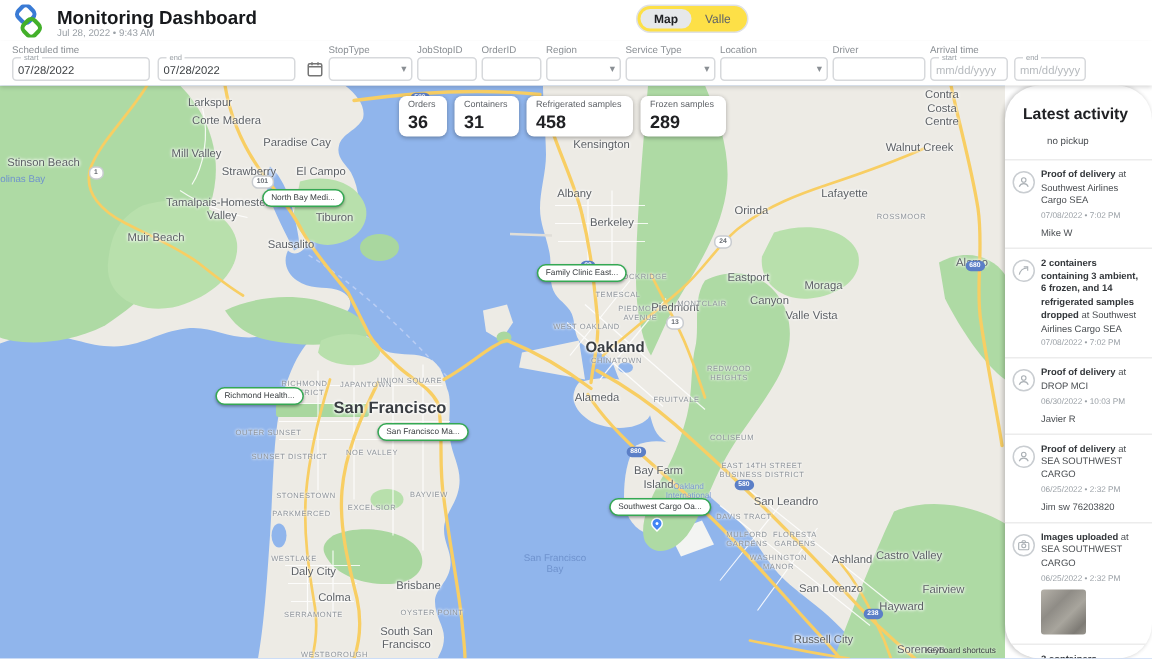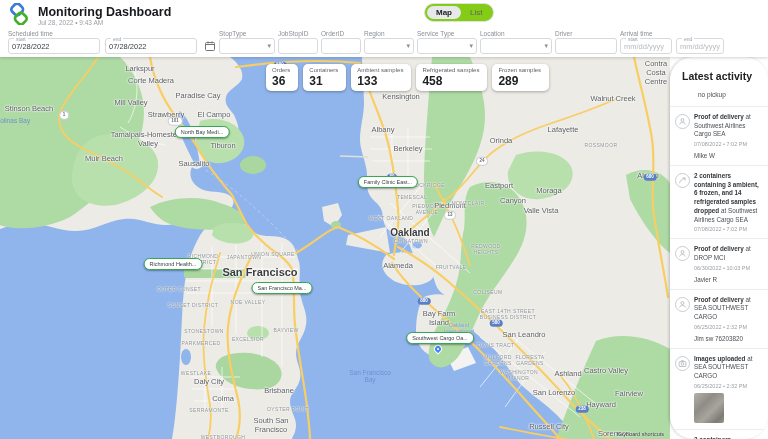--- a/index.html
+++ b/index.html
@@ -4,21 +4,21 @@
 <style>
   * { margin:0; padding:0; box-sizing:border-box; }
   body { font-family:"Liberation Sans", sans-serif; background:#fff; }
   .app { position:relative; width:768px; height:439px; overflow:hidden; background:#fff; }
 
   
   .header { position:absolute; top:0; left:0; right:0; height:27px; background:#fff; z-index:30; }
   .logo { position:absolute; left:8px; top:3px; width:22px; height:22px; }
   .h-title { position:absolute; left:38px; top:5px; font-size:12.5px; font-weight:bold; color:#17191c; }
   .h-sub { position:absolute; left:38px; top:19px; font-size:6.5px; color:#9aa0a6; }
-  .toggle { position:absolute; left:424px; top:3px; height:19px; border:1px solid #dfe1e5; border-radius:11px; display:flex; align-items:center; padding:2px; background:#84cc16; }
+  .toggle { position:absolute; left:424px; top:3px; height:19px; border:1px solid #dfe1e5; border-radius:11px; display:flex; align-items:center; padding:2px; background:#fde047; }
   .tg-item { font-size:8px; color:#5f6368; padding:2px 9px; border-radius:9px; cursor:pointer; }
   .tg-active { background:#e6e8ea; color:#202124; font-weight:bold; }
 
   
   .filters { position:absolute; top:27px; left:0; right:0; height:30px; background:#fff; z-index:29;
              display:flex; gap:3px; padding:2px 0 0 8px; box-shadow:0 1px 3px rgba(0,0,0,.18); }
   .fgroup { position:relative; flex:none; }
   .flabel { display:block; font-size:6.5px; color:#8a8f94; height:9px; line-height:9px; white-space:nowrap; }
   .fbox { position:relative; height:16px; border:1px solid #d7d9dc; border-radius:3px; background:#fff;
           display:flex; align-items:center; padding:0 3px; font-size:7.5px; color:#3c4043; }
@@ -79,21 +79,21 @@
     <svg class="logo" viewBox="0 0 24 24">
       <g fill="none" stroke-width="3" stroke-linejoin="round">
         <rect x="4.5" y="1.5" width="11" height="11" rx="3.5" transform="rotate(45 10 7)" stroke="#3a7bd5"></rect>
         <rect x="8.5" y="11.5" width="11" height="11" rx="3.5" transform="rotate(45 14 17)" stroke="#43b02a"></rect>
       </g>
     </svg>
     <div class="h-title">Monitoring Dashboard</div>
     <div class="h-sub">Jul 28, 2022 • 9:43 AM</div>
     <div class="toggle">
       <span class="tg-item tg-active">Map</span>
-      <span class="tg-item">List</span>
+      <span class="tg-item">Valle</span>
     </div>
   </div>
 
   <div class="filters">
     <div class="fgroup">
       <span class="flabel">Scheduled time</span>
       <div class="drow">
         <div class="fbox" style="width:92px">
           <span class="float">start</span>
           <input value="07/28/2022" style="">
@@ -250,21 +250,21 @@
         <span class="ml city" style="left: 29px; top: 51px;">Stinson Beach</span>
         <span class="ml water" style="left: 13px; top: 63px;">Bolinas Bay</span>
         <span class="ml city" style="left: 148px; top: 82px;">Tamalpais-Homestead
 Valley</span>
         <span class="ml city" style="left: 401px; top: 39px;">Kensington</span>
         <span class="ml city" style="left: 383px; top: 72px;">Albany</span>
         <span class="ml city" style="left: 408px; top: 91px;">Berkeley</span>
         <span class="ml city" style="left: 501px; top: 83px;">Orinda</span>
         <span class="ml city" style="left: 563px; top: 72px;">Lafayette</span>
         <span class="ml city" style="left: 613px; top: 41px;">Walnut Creek</span>
-        <span class="ml city" style="left: 656px; top: 15px;">Contra Costa
+        <span class="ml city" style="left: 628px; top: 15px;">Contra Costa
 Centre</span>
         <span class="ml hood" style="left: 601px; top: 88px;">ROSSMOOR</span>
         <span class="ml city" style="left: 648px; top: 118px;">Alamo</span>
         <span class="ml city" style="left: 549px; top: 133px;">Moraga</span>
         <span class="ml city" style="left: 513px; top: 143px;">Canyon</span>
         <span class="ml city" style="left: 541px; top: 153px;">Valle Vista</span>
         <span class="ml city" style="left: 499px; top: 128px;">Eastport</span>
         <span class="ml hood" style="left: 428px; top: 128px;">ROCKRIDGE</span>
         <span class="ml hood" style="left: 412px; top: 140px;">TEMESCAL</span>
         <span class="ml hood" style="left: 427px; top: 152px;">PIEDMONT
@@ -346,24 +346,20 @@
     <div class="stats" id="stats">
         <div class="stat">
           <span class="st-label">Orders</span>
           <span class="st-value">36</span>
         </div>
         <div class="stat">
           <span class="st-label">Containers</span>
           <span class="st-value">31</span>
         </div>
         <div class="stat">
-          <span class="st-label">Ambient samples</span>
-          <span class="st-value">133</span>
-        </div>
-        <div class="stat">
           <span class="st-label">Refrigerated samples</span>
           <span class="st-value">458</span>
         </div>
         <div class="stat">
           <span class="st-label">Frozen samples</span>
           <span class="st-value">289</span>
         </div>
       </div>
     <div class="attr">Keyboard shortcuts</div>
   </div>

